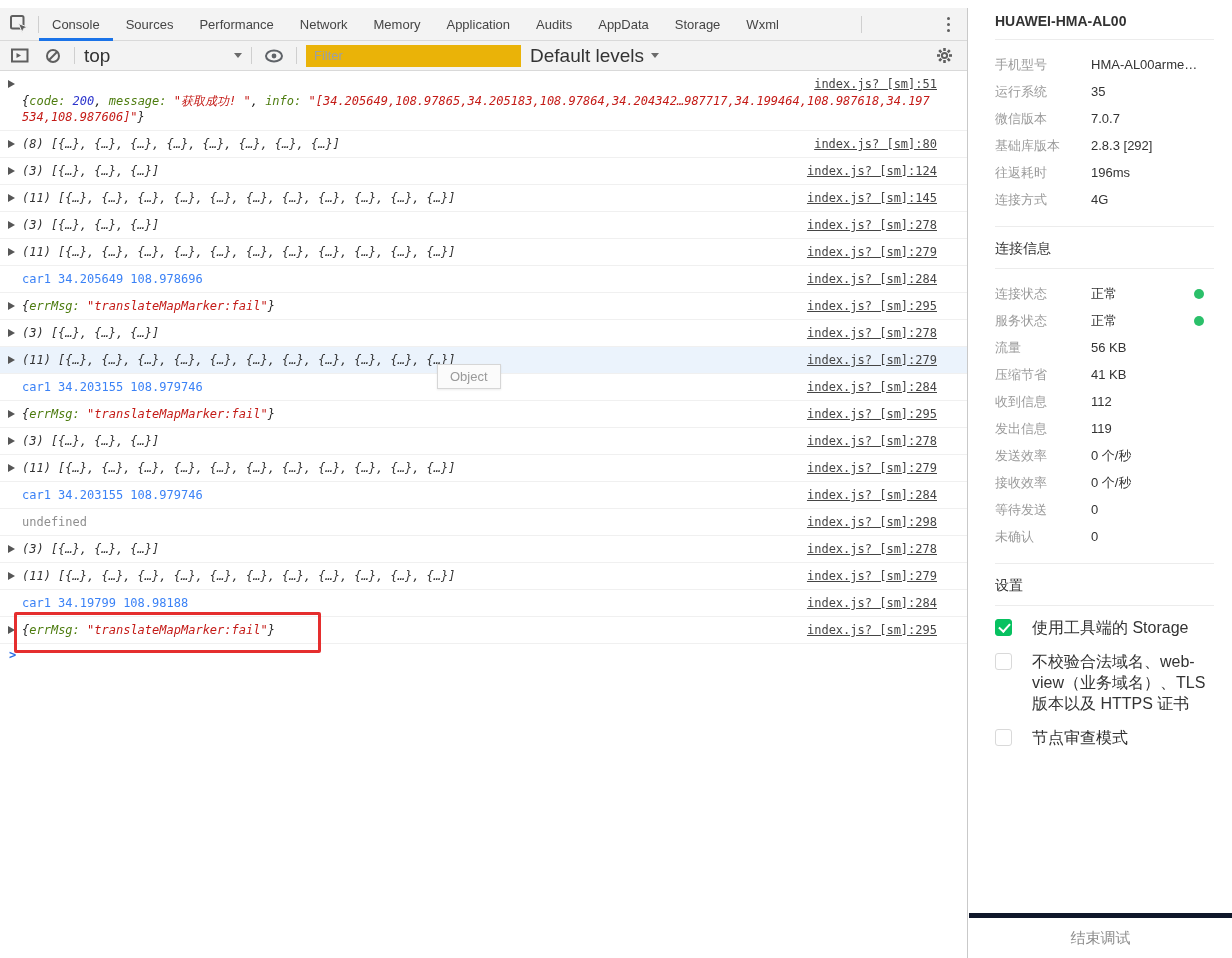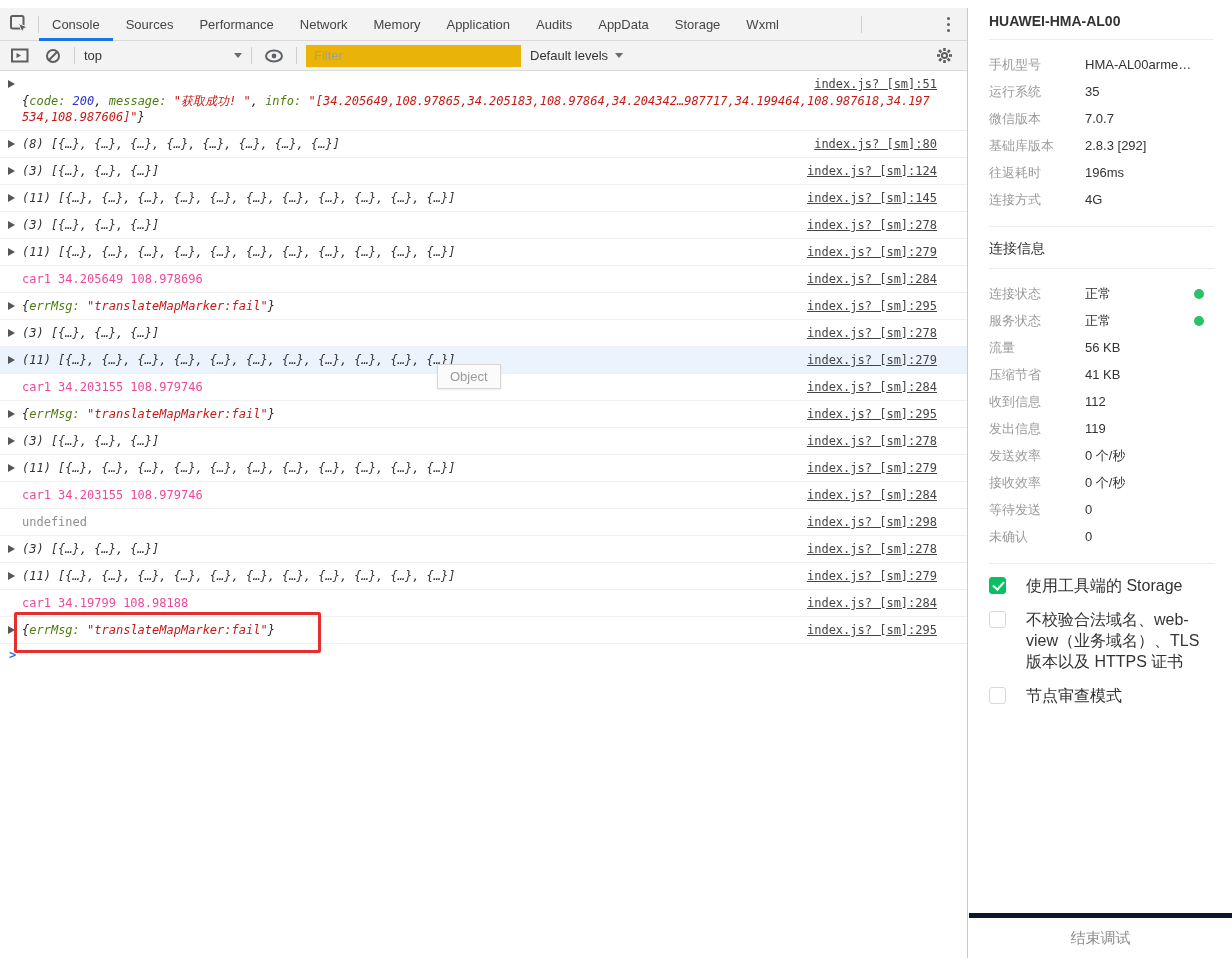--- a/index.html
+++ b/index.html
@@ -17,21 +17,21 @@
   .vdiv { width:1px; height:17px; background:#cfcfcf; align-self:center; }
   .tabs { display:flex; align-items:stretch; }
   .tab { padding:0 13px; display:flex; align-items:center; font-size:13px; color:#454545;
     position:relative; cursor:pointer; white-space:nowrap; }
   .tab.active::after { content:""; position:absolute; left:0; right:0; bottom:-1px; height:3px; background:#1a73e8; }
   .kebab { margin-left:auto; width:36px; display:flex; flex-direction:column; gap:3px;
     align-items:center; justify-content:center; cursor:pointer; }
   .kebab i { width:3px; height:3px; border-radius:50%; background:#5f5f5f; }
   .toolbar { height:30px; background:#f3f3f3; border-bottom:1px solid #d9d9d9;
     display:flex; align-items:center; padding:0 8px; gap:9px; flex-shrink:0; }
-  .dd { display:flex; align-items:center; gap:7px; font-size:13px; color:#333; cursor:pointer; }
+  .dd { display:flex; align-items:center; gap:7px; font-size:19px; color:#333; cursor:pointer; }
   .caret { width:0; height:0; border-left:4px solid transparent; border-right:4px solid transparent;
     border-top:5px solid #6b6b6b; }
   .ctx { width:158px; }
   .filter { width:215px; height:22px; border:none; background:#eab308; font-size:13px;
     padding:0 8px; color:#333; outline:none; }
   .filter::placeholder { color:#9aa0a6; }
   .gear { margin-left:auto; }
   
   .console { flex:1; position:relative; overflow:hidden;
     font-family:"DejaVu Sans Mono","Liberation Mono",monospace; font-size:12px; }
@@ -40,33 +40,33 @@
   .crow .arrow { position:absolute; left:8px; top:9px; width:0; height:0;
     border-left:7px solid #565656; border-top:4px solid transparent; border-bottom:4px solid transparent; cursor:pointer; }
   .crow .msg { flex:1; word-break:break-all; }
   .crow .link { margin-left:14px; color:#454545; text-decoration:underline;
     white-space:nowrap; cursor:pointer; }
   .crow.wrap { display:block; }
   .crow.wrap .link { display:block; float:none; text-align:right; margin:0 0 1px 0; }
   .crow.highlight { background:#ebf3fc; }
   .it { font-style:italic; }
   .k-preview { color:#333; }
-  .k-log { color:#ec4899; }
+  .k-log { color:#3b82f6; }
   .k-undefined { color:#8f8f8f; }
   .s-b { color:#242424; } .s-k { color:#4d7c0f; } .s-n { color:#2b33cc; } .s-s { color:#c41a16; }
   .redbox { position:absolute; left:14px; top:-5px; width:307px; height:41px;
     border:3px solid #e52e2e; border-radius:2px; pointer-events:none; z-index:3; }
   .prompt-row { padding:4px 9px; color:#2c6fe6; font-weight:bold; }
   .tooltip { position:absolute; left:437px; top:293px; background:#fbfbfb;
     border:1px solid #d6d6d6; box-shadow:0 1px 2px rgba(0,0,0,.08); color:#9a9a9a;
     font-family:"Liberation Sans",sans-serif; font-size:13px; padding:4px 12px; z-index:5; }
   
   .right-panel { position:absolute; right:0; top:0; width:263px; height:958px;
     background:#fff; display:flex; flex-direction:column; }
-  .sections { flex:1; overflow:hidden; padding:0 18px 0 20px; }
+  .sections { flex:1; overflow:hidden; padding:0 18px 0 26px; }
   .section + .section { border-top:1px solid #ececec; }
   .section-header { padding:13px 0 10px; font-size:14px; color:#333; border-bottom:1px solid #ececec; }
   .section-header.bold { font-weight:bold; }
   .sec-rows { padding:11px 0 13px; }
   .info-row { display:flex; align-items:center; height:27px; font-size:13px; }
   .info-label { width:96px; flex-shrink:0; color:#9b9b9b; }
   .info-value { color:#333; white-space:nowrap; overflow:hidden; text-overflow:ellipsis; }
   .status-dot { width:10px; height:10px; border-radius:50%; background:#2bc06a; margin-left:auto; margin-right:10px; }
   .opt { display:flex; gap:20px; margin-bottom:13px; font-size:16px; color:#333; line-height:21px; cursor:pointer; }
   .checkbox { width:17px; height:17px; border:1px solid #d9d9d9; border-radius:3px;
@@ -337,20 +337,21 @@
             <span class="info-label">等待发送</span>
             <span class="info-value">0</span>
           </div>
           <div class="info-row">
             <span class="info-label">未确认</span>
             <span class="info-value">0</span>
           </div>
         </div>
     </div>
     <div class="section">
+      <div class="section-header">设置</div>
       <div class="sec-rows" id="settings-rows">
           <div class="opt">
             <span class="checkbox checked"></span>
             <span>使用工具端的 Storage</span>
           </div>
           <div class="opt">
             <span class="checkbox"></span>
             <span>不校验合法域名、web-view（业务域名）、TLS 版本以及 HTTPS 证书</span>
           </div>
           <div class="opt">

